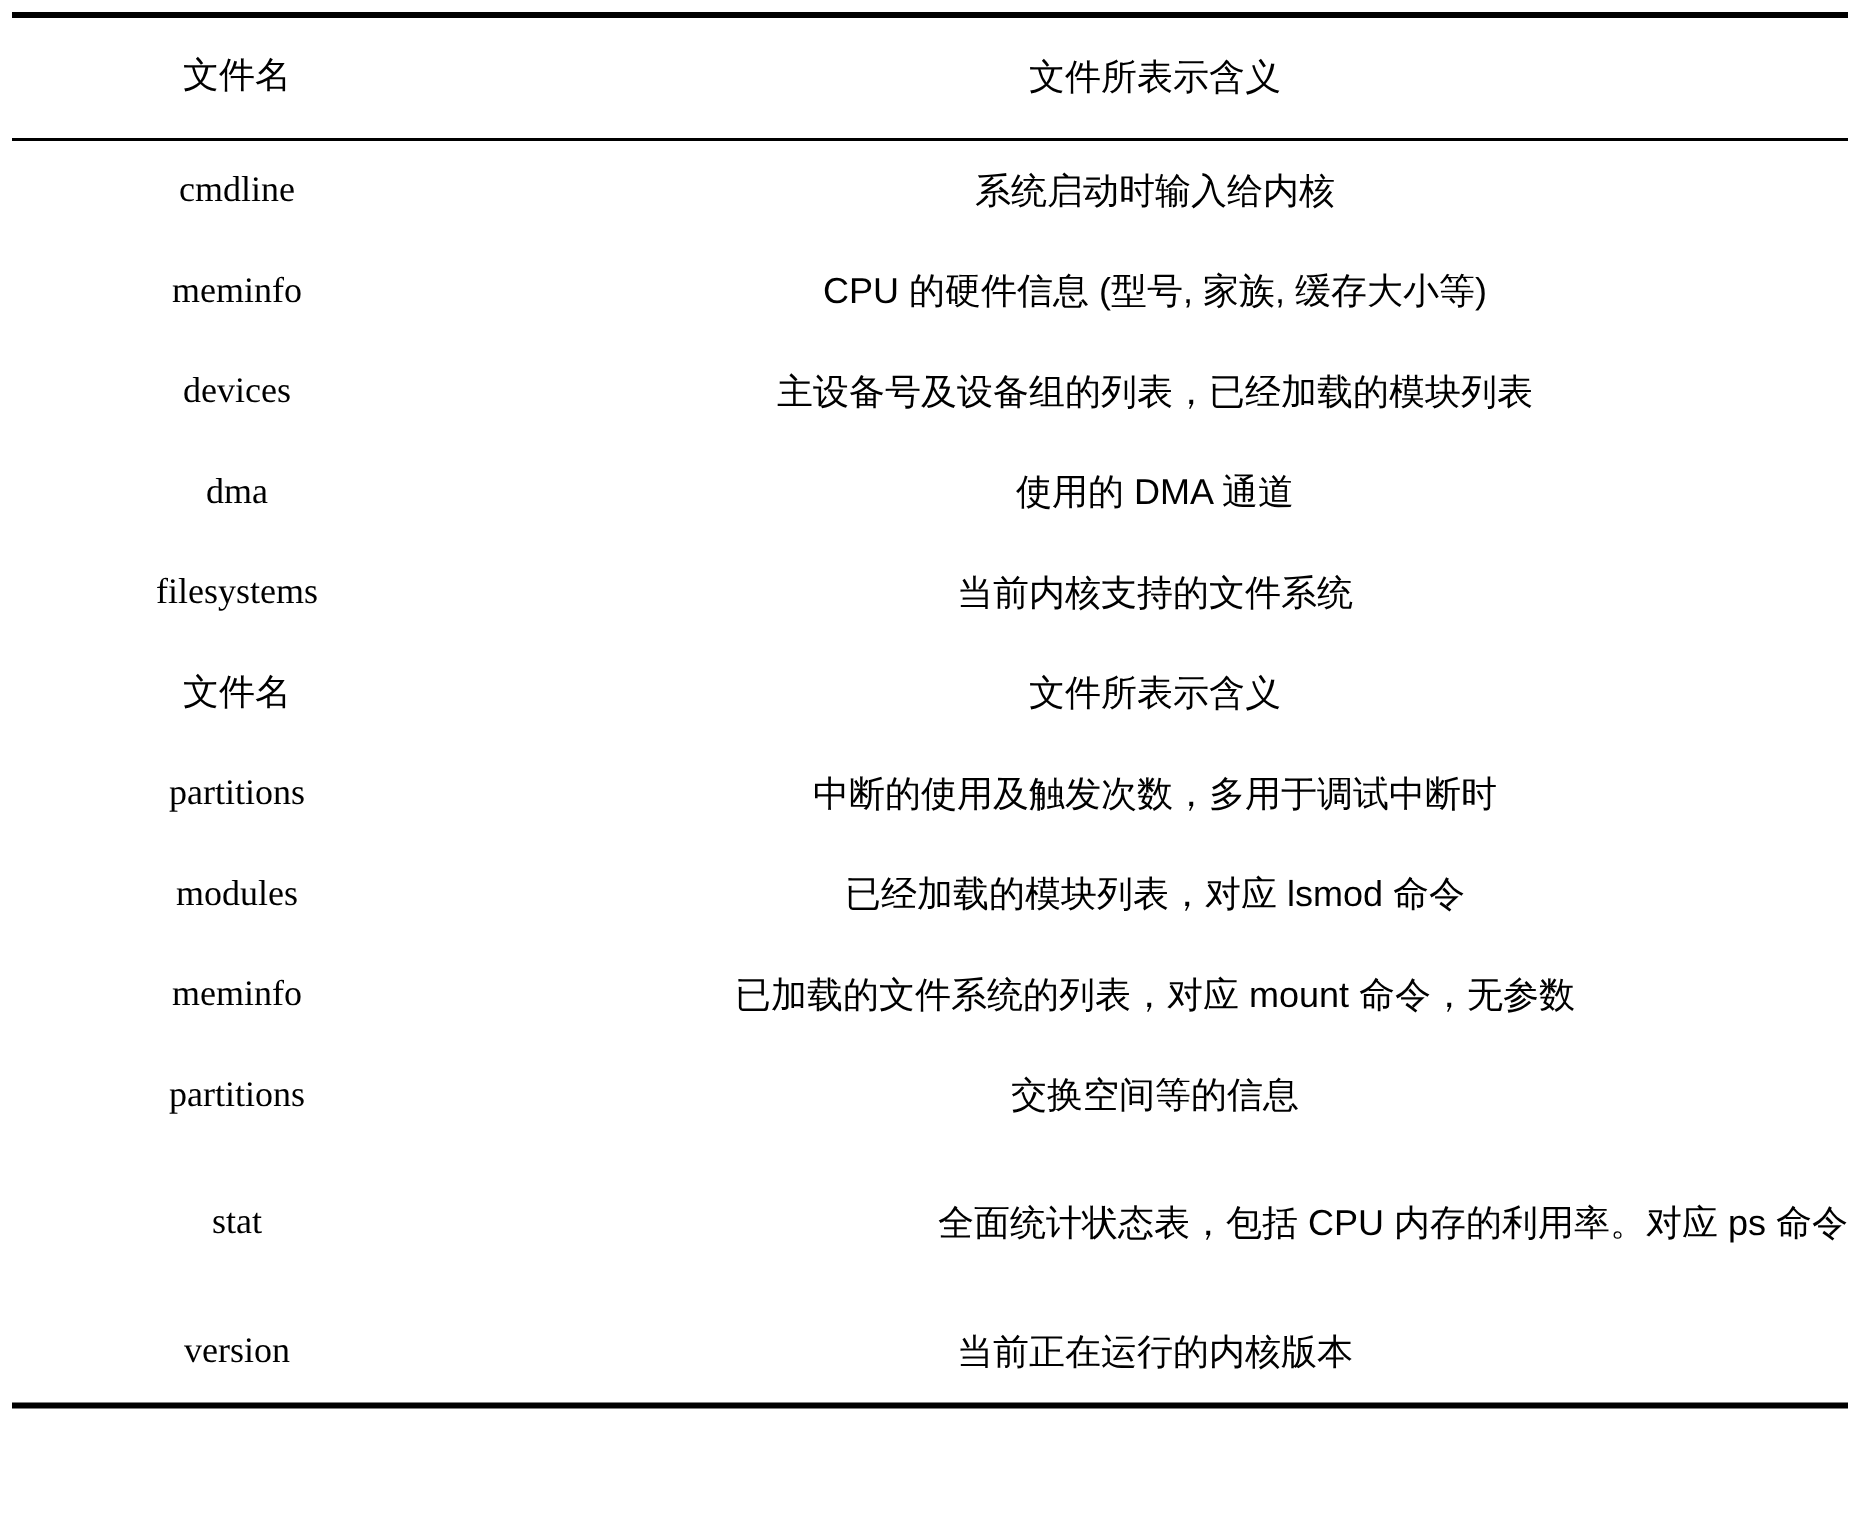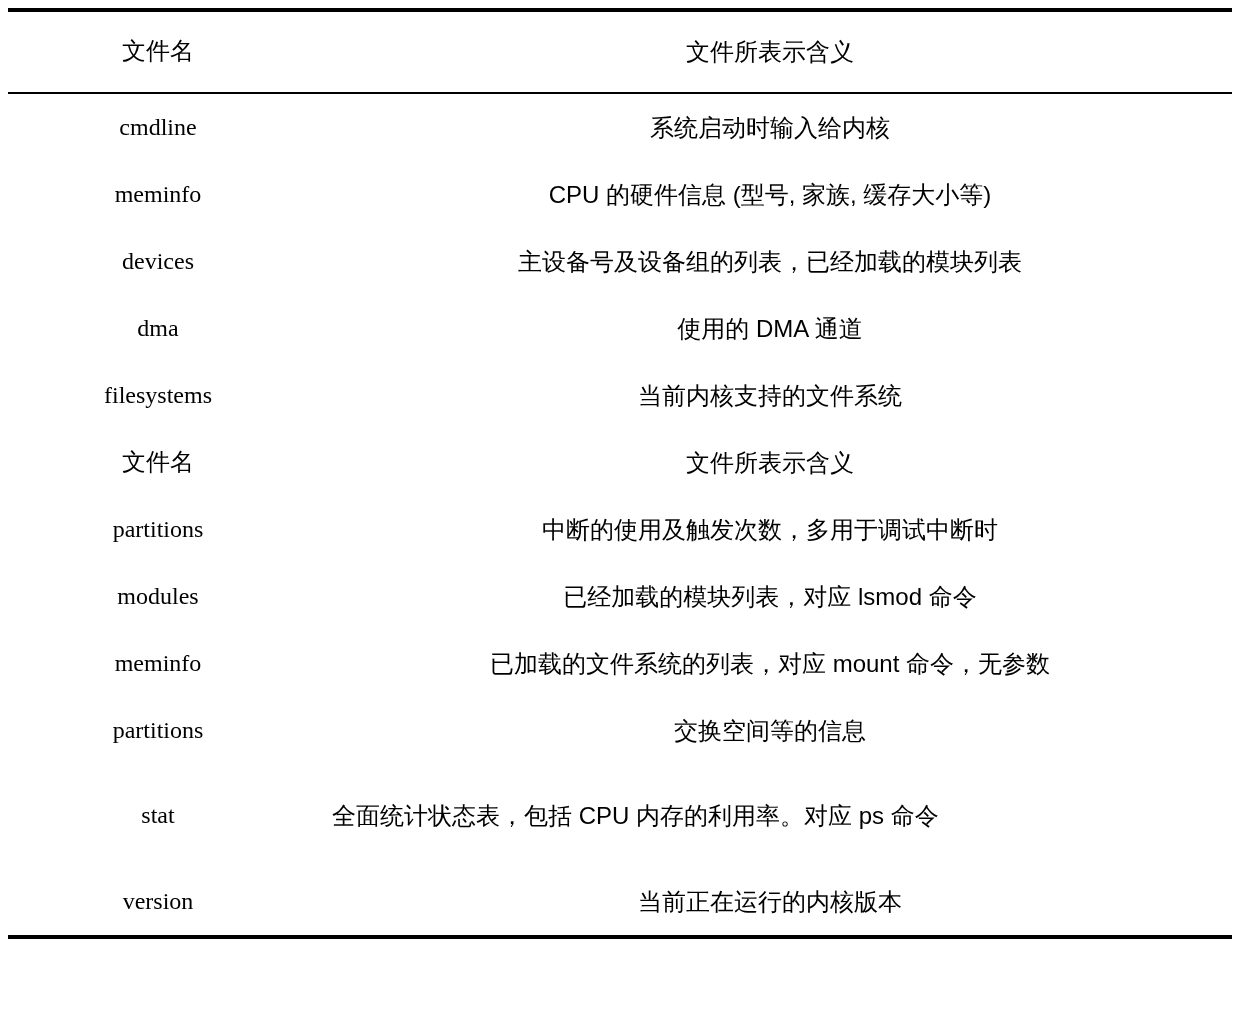--- a/index.html
+++ b/index.html
@@ -72,21 +72,21 @@
     padding-left: 6px;
     padding-right: 6px;
   }
 
   .desc-wrap {
     display: block;
     text-align: center;
   }
 
   .desc-wrap.two-line {
-    text-align: left;
+    text-align: right;
     padding-left: 24px;
     padding-right: 0px;
   }
 
   .header-band {
     padding-top: 2px;
   }
 </style>
 </head>
 <body>

